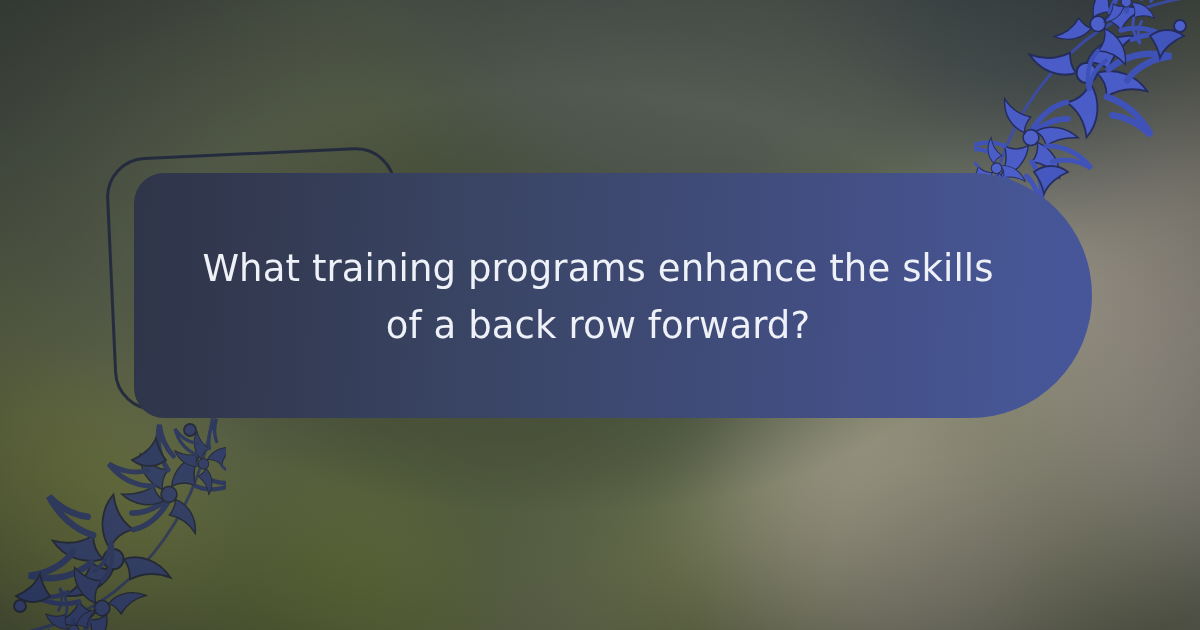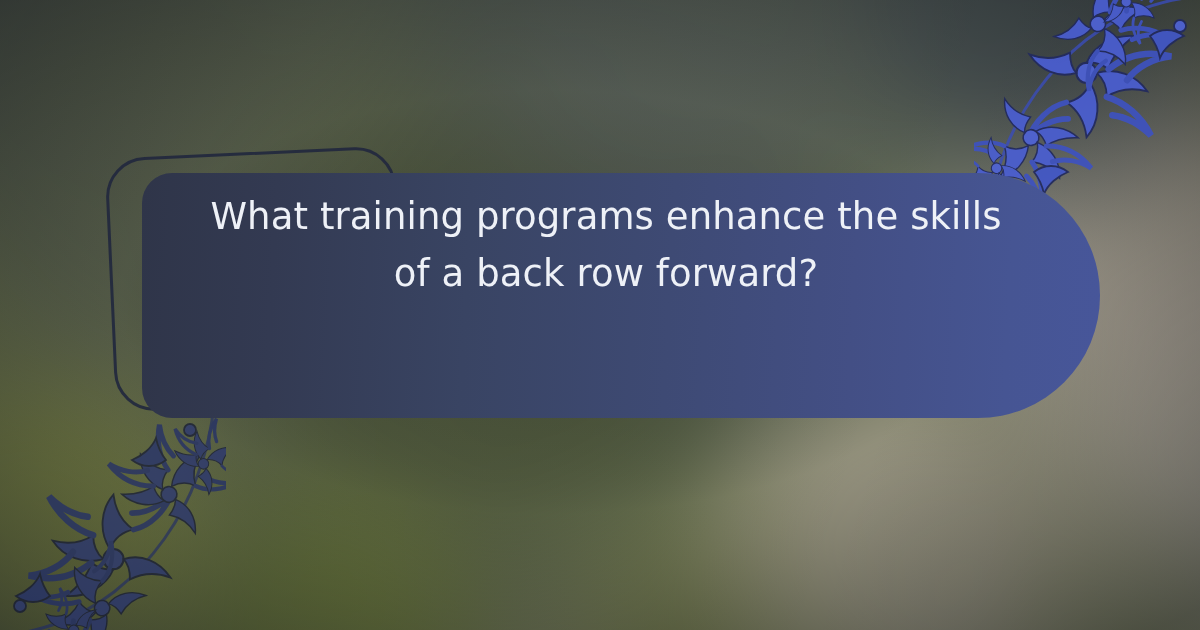--- a/index.html
+++ b/index.html
@@ -79,38 +79,38 @@
     height: 254px;
     border: 3px solid rgba(34,40,62,0.92);
     border-radius: 40px;
     transform: rotate(-2.6deg);
     box-sizing: border-box;
   }
 
   
   .quote-card {
     position: absolute;
-    left: 142px;
+    left: 134px;
     top: 173px;
     width: 958px;
     height: 245px;
     border-radius: 30px 122px 122px 30px;
     background: linear-gradient(93deg,
         #2f3549 0%,
         #333a52 14%,
         #394463 34%,
         #3e4a74 55%,
         #434f85 74%,
         #465593 90%,
         #47569a 100%);
     display: flex;
-    align-items: flex-start;
+    align-items: center;
     justify-content: center;
     box-sizing: border-box;
-    padding: 16px 70px 0 40px;
+    padding: 4px 70px 0 40px;
   }
   .quote-text {
     margin: 0;
     color: #eef1f7;
     font-size: 37px;
     line-height: 1.53;
     font-weight: 400;
     text-align: center;
     letter-spacing: 0.1px;
     max-width: 800px;

